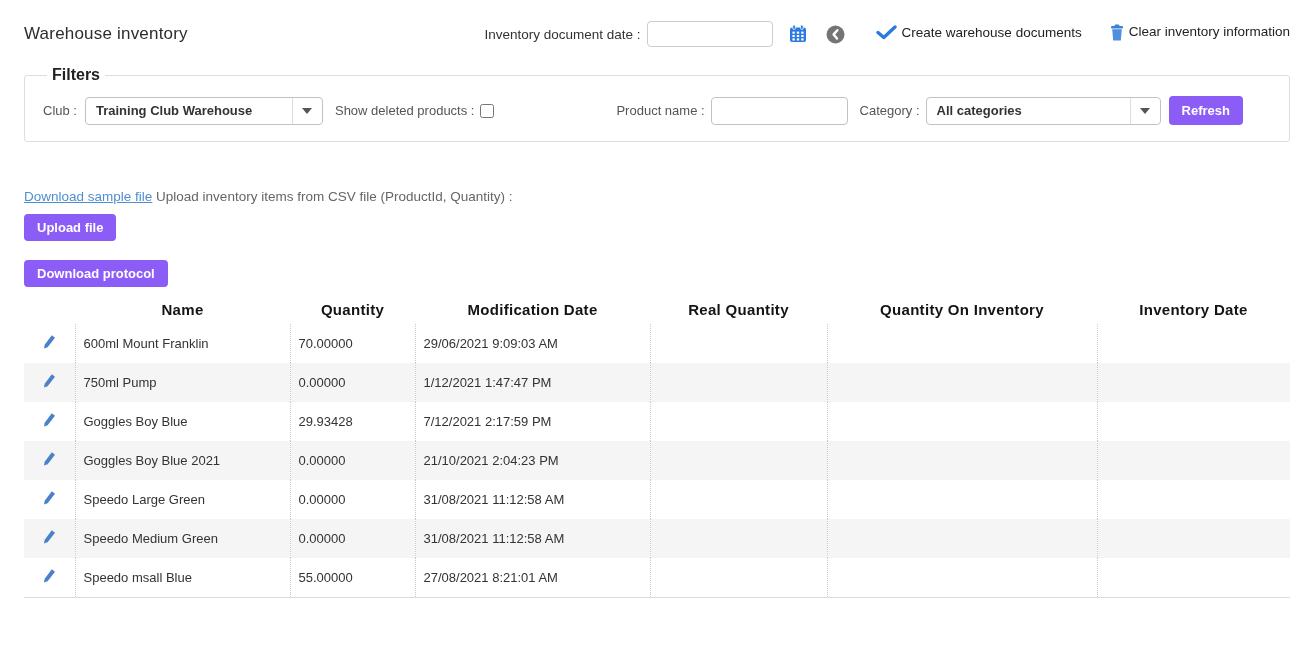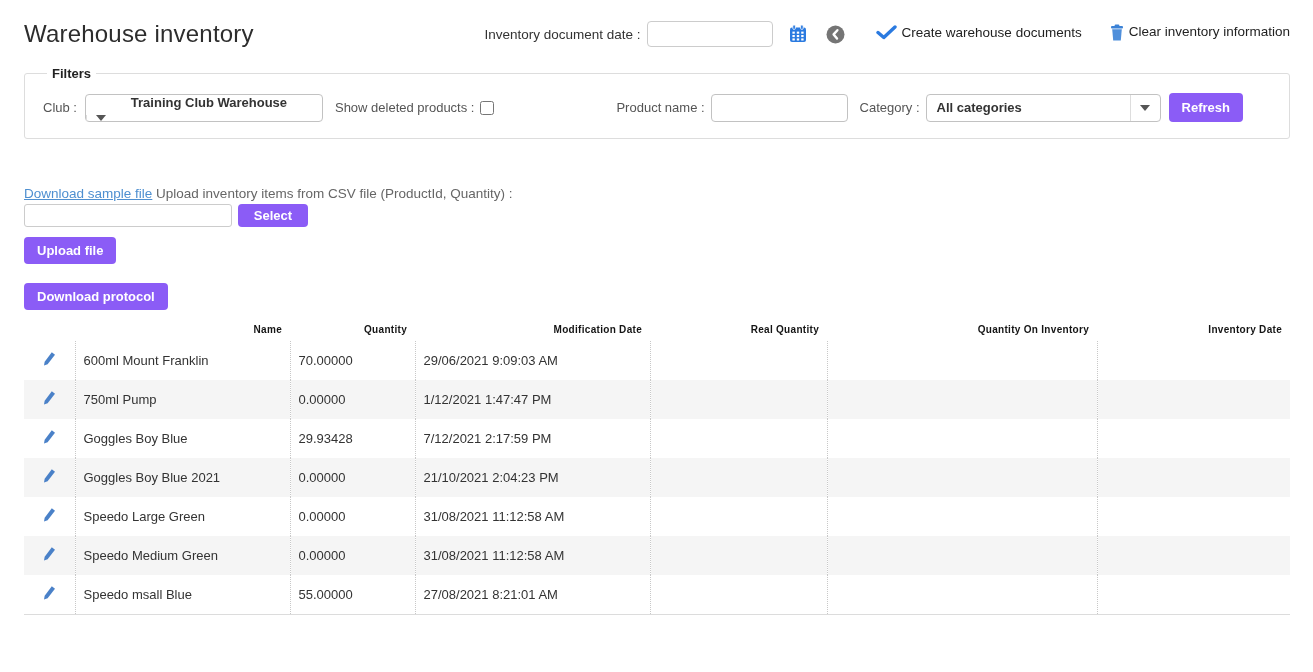--- a/index.html
+++ b/index.html
@@ -6,41 +6,41 @@
   html, body { background: #fff; }
   body {
     font-family: "Liberation Sans", sans-serif;
     width: 1313px; height: 672px; overflow: hidden;
     color: #333;
   }
   .page { padding: 14px 23px 0 24px; }
 
   
   .topbar { display: flex; align-items: center; height: 40px; }
-  .page-title { font-size: 24px; font-weight: 400; color: #2d2d2d; letter-spacing: 0.2px; }
+  .page-title { font-size: 17px; font-weight: 400; color: #2d2d2d; letter-spacing: 0.2px; }
   .top-controls { margin-left: auto; display: flex; align-items: center; }
   .top-label { font-size: 13.5px; color: #333; }
   .date-input { width: 126px; height: 26px; border: 1px solid #ccc; border-radius: 4px; margin-left: 6px; padding: 0 6px; font-size: 13px; outline: none; }
   .icon-btn { display: inline-flex; align-items: center; justify-content: center; cursor: pointer; }
   .cal-btn { margin-left: 15px; }
   .clock-btn { margin-left: 17px; }
   .top-link { display: flex; align-items: flex-start; gap: 5px; font-size: 13.5px; color: #222; cursor: pointer; }
   .create-link { margin-left: 30px; }
   .clear-link { margin-left: 28px; }
 
   
   fieldset.filters { margin-top: 12px; border: 1px solid #ddd; border-radius: 3px; padding: 12px 10px 16px 10px; }
-  fieldset.filters legend { font-size: 13px; font-weight: bold; color: #222; margin-left: 12px; padding: 0 5px; }
+  fieldset.filters legend { font-size: 16px; font-weight: bold; color: #222; margin-left: 12px; padding: 0 5px; }
   .filters-row { display: flex; align-items: center; }
   .f-label { font-size: 13px; color: #555; white-space: nowrap; }
   .combo { height: 28px; background: #fff; border: 1px solid #c2c2c2; border-radius: 4px; display: flex; align-items: center; cursor: pointer; }
   .combo .combo-value { font-size: 13px; font-weight: bold; color: #333; padding-left: 10px; flex: 1; white-space: nowrap; overflow: hidden; }
   .combo .combo-arrow { width: 30px; align-self: stretch; display: flex; align-items: center; justify-content: center; border-left: 1px solid #ddd; }
   .tri-down { width: 0; height: 0; border-left: 5px solid transparent; border-right: 5px solid transparent; border-top: 6px solid #555; }
-  .club-combo { width: 238px; margin-left: 8px; flex-direction: column; }
+  .club-combo { width: 238px; margin-left: 8px; }
   .show-deleted { margin-left: 12px; display: flex; align-items: flex-end; gap: 6px; }
   .show-deleted input { width: 14px; height: 14px; cursor: pointer; }
   .filters-right { margin-left: auto; margin-right: 36px; display: flex; align-items: center; }
   .pname-input { width: 137px; height: 28px; border: 1px solid #c2c2c2; border-radius: 4px; margin-left: 6px; padding: 0 8px; font-size: 13px; outline: none; }
   .cat-label { margin-left: 12px; }
   .cat-combo { width: 235px; margin-left: 6px; }
   .btn { background: #8b5cf6; color: #fff; border: none; border-radius: 4px; font-family: "Liberation Sans", sans-serif; font-size: 13px; font-weight: bold; cursor: pointer; }
   .refresh-btn { margin-left: 8px; padding: 7px 13px; }
 
   
@@ -48,21 +48,21 @@
   .upload-line1 { font-size: 13.5px; color: #666; }
   .upload-line1 a { color: #4e8fd0; text-decoration: underline; cursor: pointer; text-align: center; }
   .upload-line2 { margin-top: 3px; display: flex; align-items: center; }
   .file-input { width: 208px; height: 23px; border: 1px solid #ccc; border-radius: 3px; padding: 0 6px; font-size: 12px; outline: none; }
   .select-btn { margin-left: 6px; width: 70px; padding: 4px 0; }
   .upload-btn { margin-top: 10px; padding: 6px 13px; }
   .protocol-btn { margin-top: 19px; padding: 6px 13px; }
 
   
   table.grid { margin-top: 7px; border-collapse: collapse; table-layout: fixed; width: 1266px; }
-  table.grid th { text-align: right; font-size: 10px; font-weight: bold; color: #141414; letter-spacing: 0.3px; padding: 7px 8px 6px 8px; }
+  table.grid th { text-align: center; font-size: 15px; font-weight: bold; color: #141414; letter-spacing: 0.3px; padding: 7px 8px 6px 8px; }
   table.grid td { font-size: 13px; color: #333; padding: 10px 8px; height: 35px; overflow: hidden; white-space: nowrap; }
   table.grid tbody tr:nth-child(even) { background: #f5f5f5; }
   table.grid tbody td:not(:first-child) { border-left: 1px dotted #c8c8c8; }
   table.grid tbody tr:last-child td { border-bottom: 1px solid #dcdcdc; }
   .c0 { width: 51px; } .c1 { width: 215px; } .c2 { width: 125px; } .c3 { width: 235px; }
   .c4 { width: 177px; } .c5 { width: 270px; } .c6 { width: 193px; }
   .edit-cell { text-align: center; }
   .edit-btn { display: inline-flex; cursor: pointer; }
 </style>
 </head>
@@ -146,24 +146,20 @@
         </div>
         <button class="btn refresh-btn">Refresh</button>
       </div>
     </div>
   </fieldset>
 
   <div class="upload">
     <div class="upload-line1">
       <a>Download sample file</a><span> Upload inventory items from CSV file (ProductId, Quantity) :</span>
     </div>
-    <div class="upload-line2">
-      <input class="file-input" type="text" value="" style="">
-      <button class="btn select-btn">Select</button>
-    </div>
     <div><button class="btn upload-btn">Upload file</button></div>
     <div><button class="btn protocol-btn">Download protocol</button></div>
   </div>
 
   <table class="grid">
     <colgroup>
       <col class="c0">
         <col class="c1">
         <col class="c2">
         <col class="c3">

